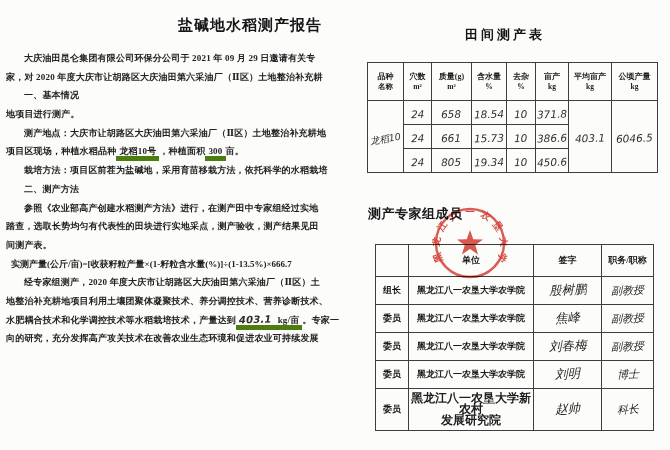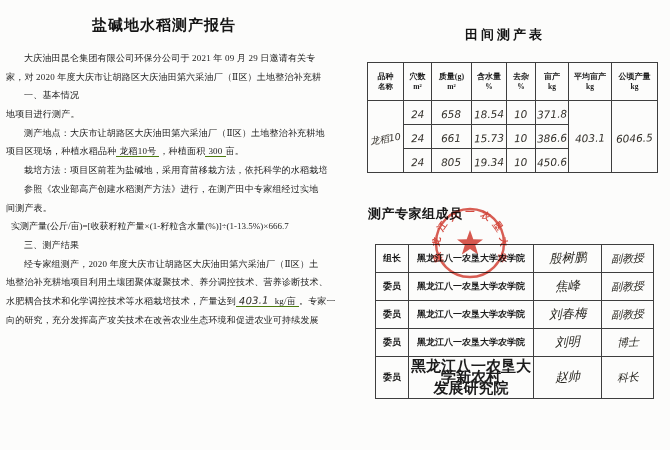--- a/index.html
+++ b/index.html
@@ -5,30 +5,30 @@
   html,body{margin:0;padding:0;}
   body{
     width:670px;height:450px;position:relative;overflow:hidden;
     background:#fcfcfb;
     font-family:"Liberation Serif","DejaVu Serif",serif;
     color:#1c1c1c;
   }
   
   .page-left{position:absolute;left:6px;top:16px;width:316px;}
   .doc-title{
-    text-align:center;font-size:15px;font-weight:bold;letter-spacing:1px;
+    text-align:right;font-size:15px;font-weight:bold;letter-spacing:1px;
     margin:0 0 14px 0;color:#151515;
   }
   .ln{
-    font-size:9px;font-weight:normal;line-height:18.7px;height:18.7px;
+    font-size:9px;font-weight:bold;line-height:18.7px;height:18.7px;
     white-space:nowrap;letter-spacing:.2px;color:#222;
   }
   .ind{padding-left:18px;}
   .formula{padding-left:5px;letter-spacing:0;}
-  .u{border-bottom:1px solid #4d7c0f;padding:0 3px;}
+  .u{border-bottom:5px solid #4d7c0f;padding:0 3px;}
   .hand{
     font-family:"DejaVu Sans",sans-serif;font-style:italic;color:#2e2c27;
     display:inline-block;transform:rotate(-2deg);
   }
   .hand-sm{font-size:10px;}
   
   .page-right{position:absolute;left:335px;top:0;width:335px;height:400px;}
   .table-title{
     position:absolute;left:0;top:26px;width:340px;text-align:center;
     font-size:13px;font-weight:bold;letter-spacing:3px;color:#151515;
@@ -46,21 +46,21 @@
   .hv-var{transform:rotate(-9deg);font-size:9.5px;}
   .experts-label{
     position:absolute;left:33px;top:205px;font-size:13px;font-weight:bold;
     letter-spacing:.5px;color:#181818;
   }
   .stable{position:absolute;left:40px;top:244px;width:278px;z-index:1;}
   .stable td{font-size:9px;font-weight:bold;}
   .stable .hrow td{height:31px;}
   .stable .r1 td{height:27px;margin-top:7px;}
   .stable .r5 td{height:41px;}
-  .unit2{display:block;font-size:15px;line-height:11px;}
+  .unit2{display:block;font-size:12px;line-height:11px;}
   .sig{font-family:"DejaVu Sans",sans-serif;font-style:italic;font-weight:normal;
        font-size:12.5px;color:#2a2822;display:inline-block;transform:rotate(-3deg);}
   .ttl{font-family:"DejaVu Sans",sans-serif;font-style:italic;font-weight:normal;
        font-size:11px;color:#2a2822;display:inline-block;transform:rotate(-2deg);}
   .seal{
     position:absolute;left:97px;top:205px;width:76px;height:76px;z-index:3;
     mix-blend-mode:multiply;opacity:.85;pointer-events:none;
   }
 </style>
 </head>
@@ -73,27 +73,28 @@
   <div class="ln">家，对 2020 年度大庆市让胡路区大庆油田第六采油厂（Ⅱ区）土地整治补充耕</div>
   <div class="ln ind">一、基本情况</div>
 
   <div class="ln">地项目进行测产。</div>
 
   <div class="ln ind">测产地点：大庆市让胡路区大庆油田第六采油厂（Ⅱ区）土地整治补充耕地</div>
   <div class="ln"><span>项目区现场，种植水稻品种</span><span class="u">龙稻10号</span><span>，种植面积</span><span class="u">300</span><span>亩。</span></div>
 
   <div class="ln ind">栽培方法：项目区前茬为盐碱地，采用育苗移栽方法，依托科学的水稻栽培</div>
 
+  <div class="ln ind">二、测产方法</div>
 
   <div class="ln ind">参照《农业部高产创建水稻测产方法》进行，在测产田中专家组经过实地</div>
+  <div class="ln">踏查，选取长势均匀有代表性的田块进行实地采点，测产验收，测产结果见田</div>
   <div class="ln">间测产表。</div>
 
   <div class="ln formula">实测产量(公斤/亩)=[收获籽粒产量×(1-籽粒含水量(%)]÷(1-13.5%)×666.7</div>
 
-  <div class="ln ind">三、测产结果</div>
 
   <div class="ln ind">经专家组测产，2020 年度大庆市让胡路区大庆油田第六采油厂（Ⅱ区）土</div>
   <div class="ln">地整治补充耕地项目利用土壤团聚体凝聚技术、养分调控技术、营养诊断技术、</div>
   <div class="ln"><span>水肥耦合技术和化学调控技术等水稻栽培技术，产量达到</span><span class="u"><span class="hand hand-sm">403.1</span></span><span class="u">kg/亩</span><span>。专家一</span></div>
   <div class="ln">向的研究，充分发挥高产攻关技术在改善农业生态环境和促进农业可持续发展</div>
 </div>
 
 <div class="page-right">
   <div class="table-title">田间测产表</div>
 
@@ -184,20 +185,26 @@
   </svg>
 
   <table class="stable">
     <colgroup>
         <col style="width:33px">
         <col style="width:125px">
         <col style="width:68px">
         <col style="width:52px">
       </colgroup>
     <tbody>
+        <tr class="hrow">
+      <td></td>
+      <td>单位</td>
+      <td>签字</td>
+      <td>职务/职称</td>
+    </tr>
     <tr class="r1">
       <td>组长</td>
       <td>黑龙江八一农垦大学农学院</td>
       <td><span class="sig">殷树鹏</span></td>
       <td><span class="ttl">副教授</span></td>
     </tr>
     <tr class="r1">
       <td>委员</td>
       <td>黑龙江八一农垦大学农学院</td>
       <td><span class="sig">焦峰</span></td>

